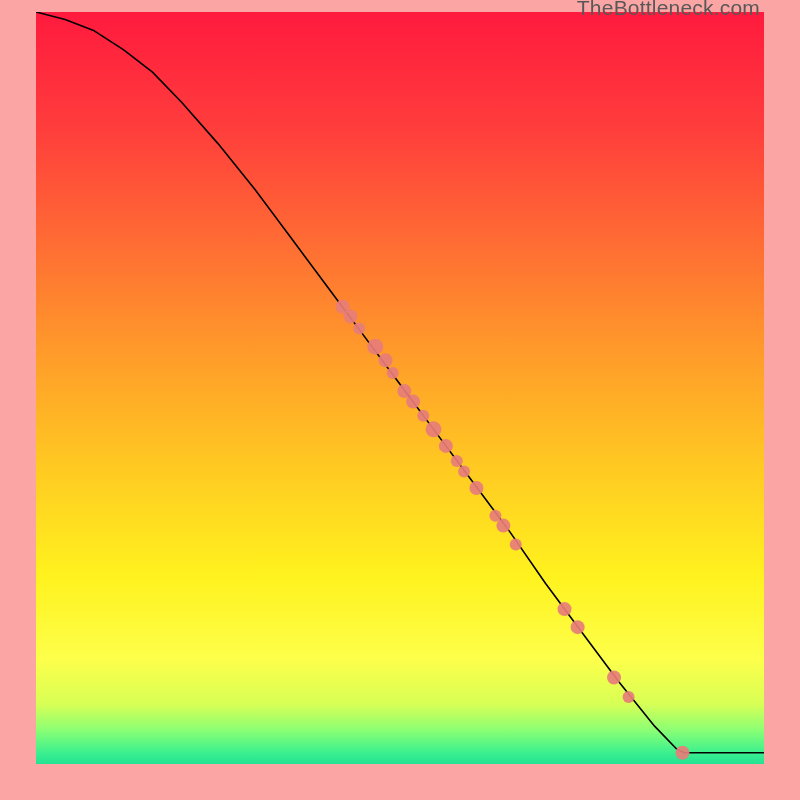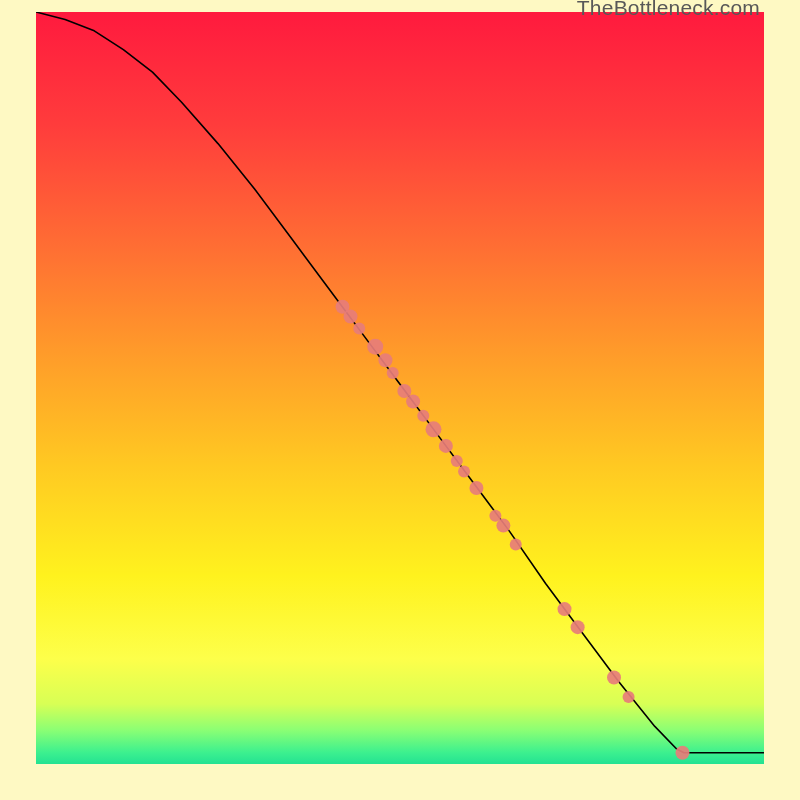--- a/index.html
+++ b/index.html
@@ -8,21 +8,21 @@
     width: 800px;
     height: 800px;
     overflow: hidden;
     background: #000;
     font-family: Arial, Helvetica, sans-serif;
   }
   .root {
     position: relative;
     width: 800px;
     height: 800px;
-    background: #fef9c3;
+    background: #fca5a5;
   }
   .plot {
     position: absolute;
     left: 36px;
     top: 12px;
     width: 728px;
     height: 752px;
   }
   .watermark {
     position: absolute;

